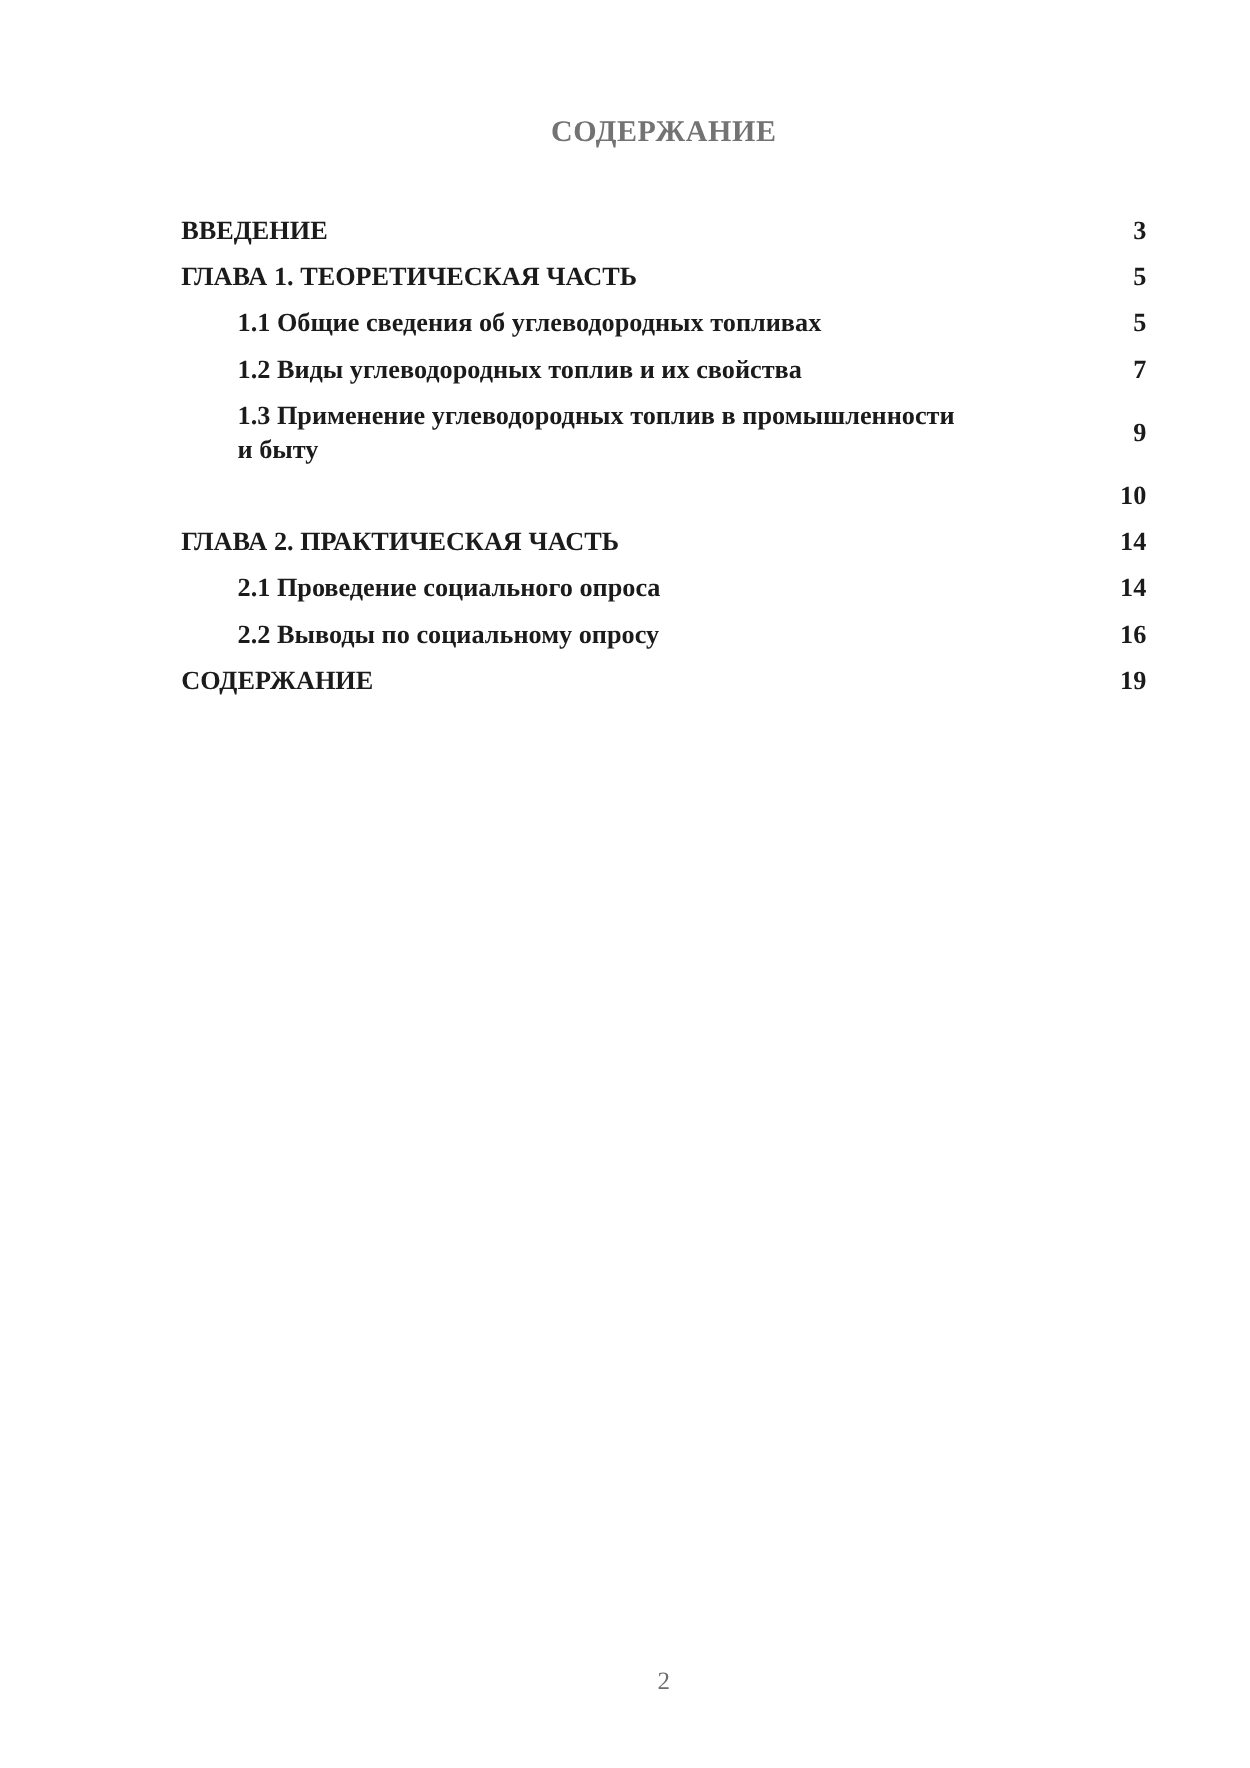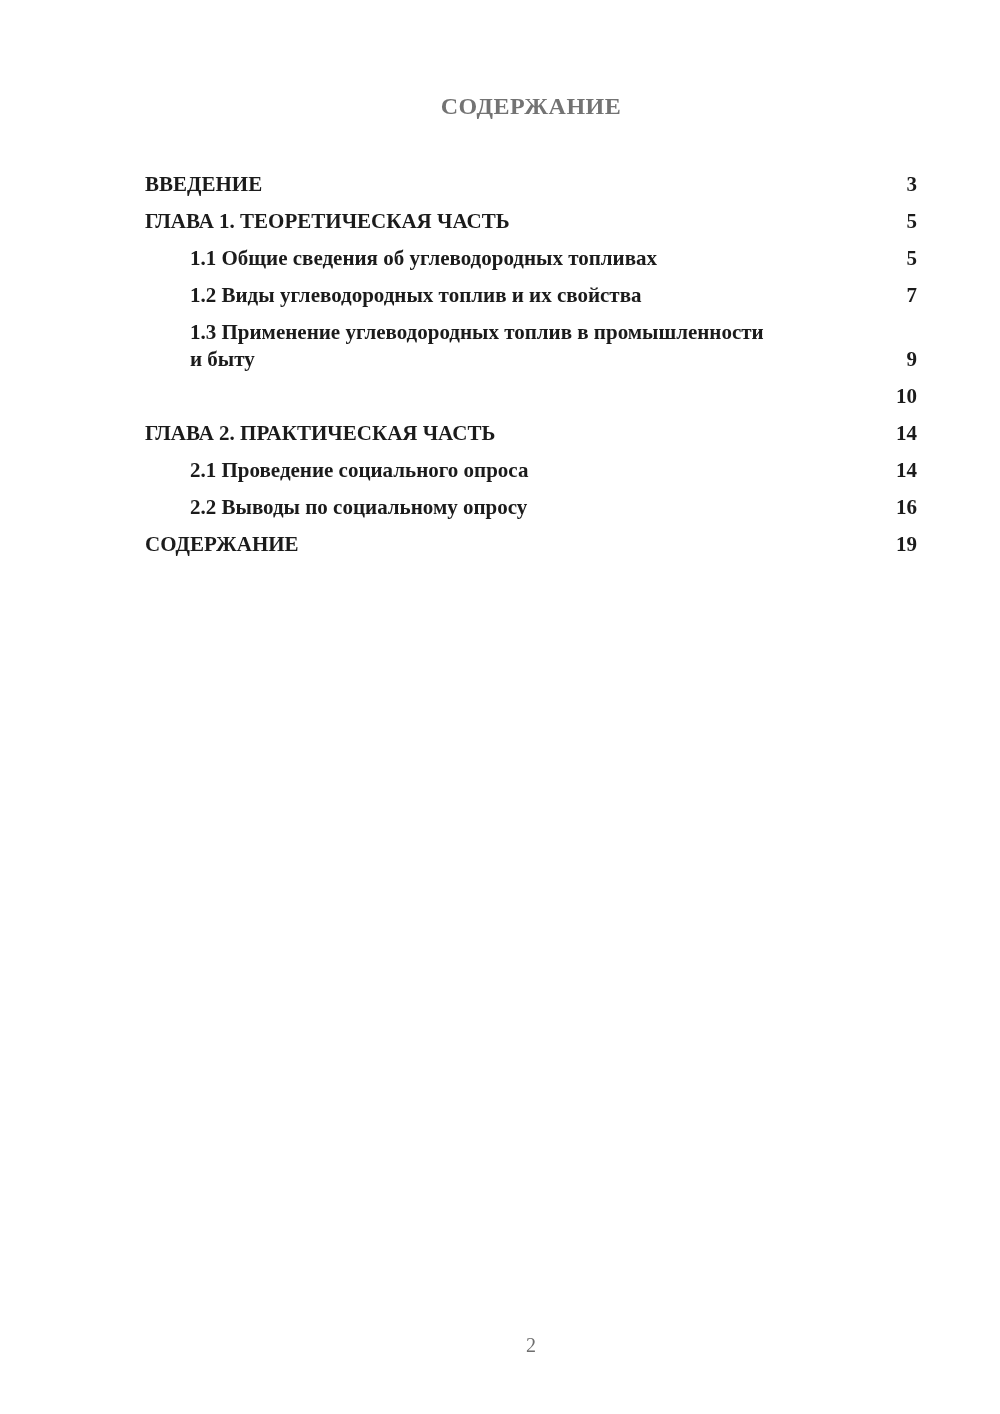--- a/index.html
+++ b/index.html
@@ -29,21 +29,21 @@
     color: #737373;
   }
   .toc { width: 100%; font-weight: bold; }
   .entry {
     display: flex;
     align-items: flex-end;
     font-size: 21px;
     line-height: 27px;
     margin-bottom: 10px;
   }
-  .entry.level-1 { padding-left: 45px; }
+  .entry.level-1 { padding-left: 45px; align-items: center; }
   .entry-label {
     flex: 0 1 auto;
     max-width: 590px;
   }
   .entry-page {
     margin-left: auto;
     padding-left: 20px;
     white-space: nowrap;
   }
   .footer {

